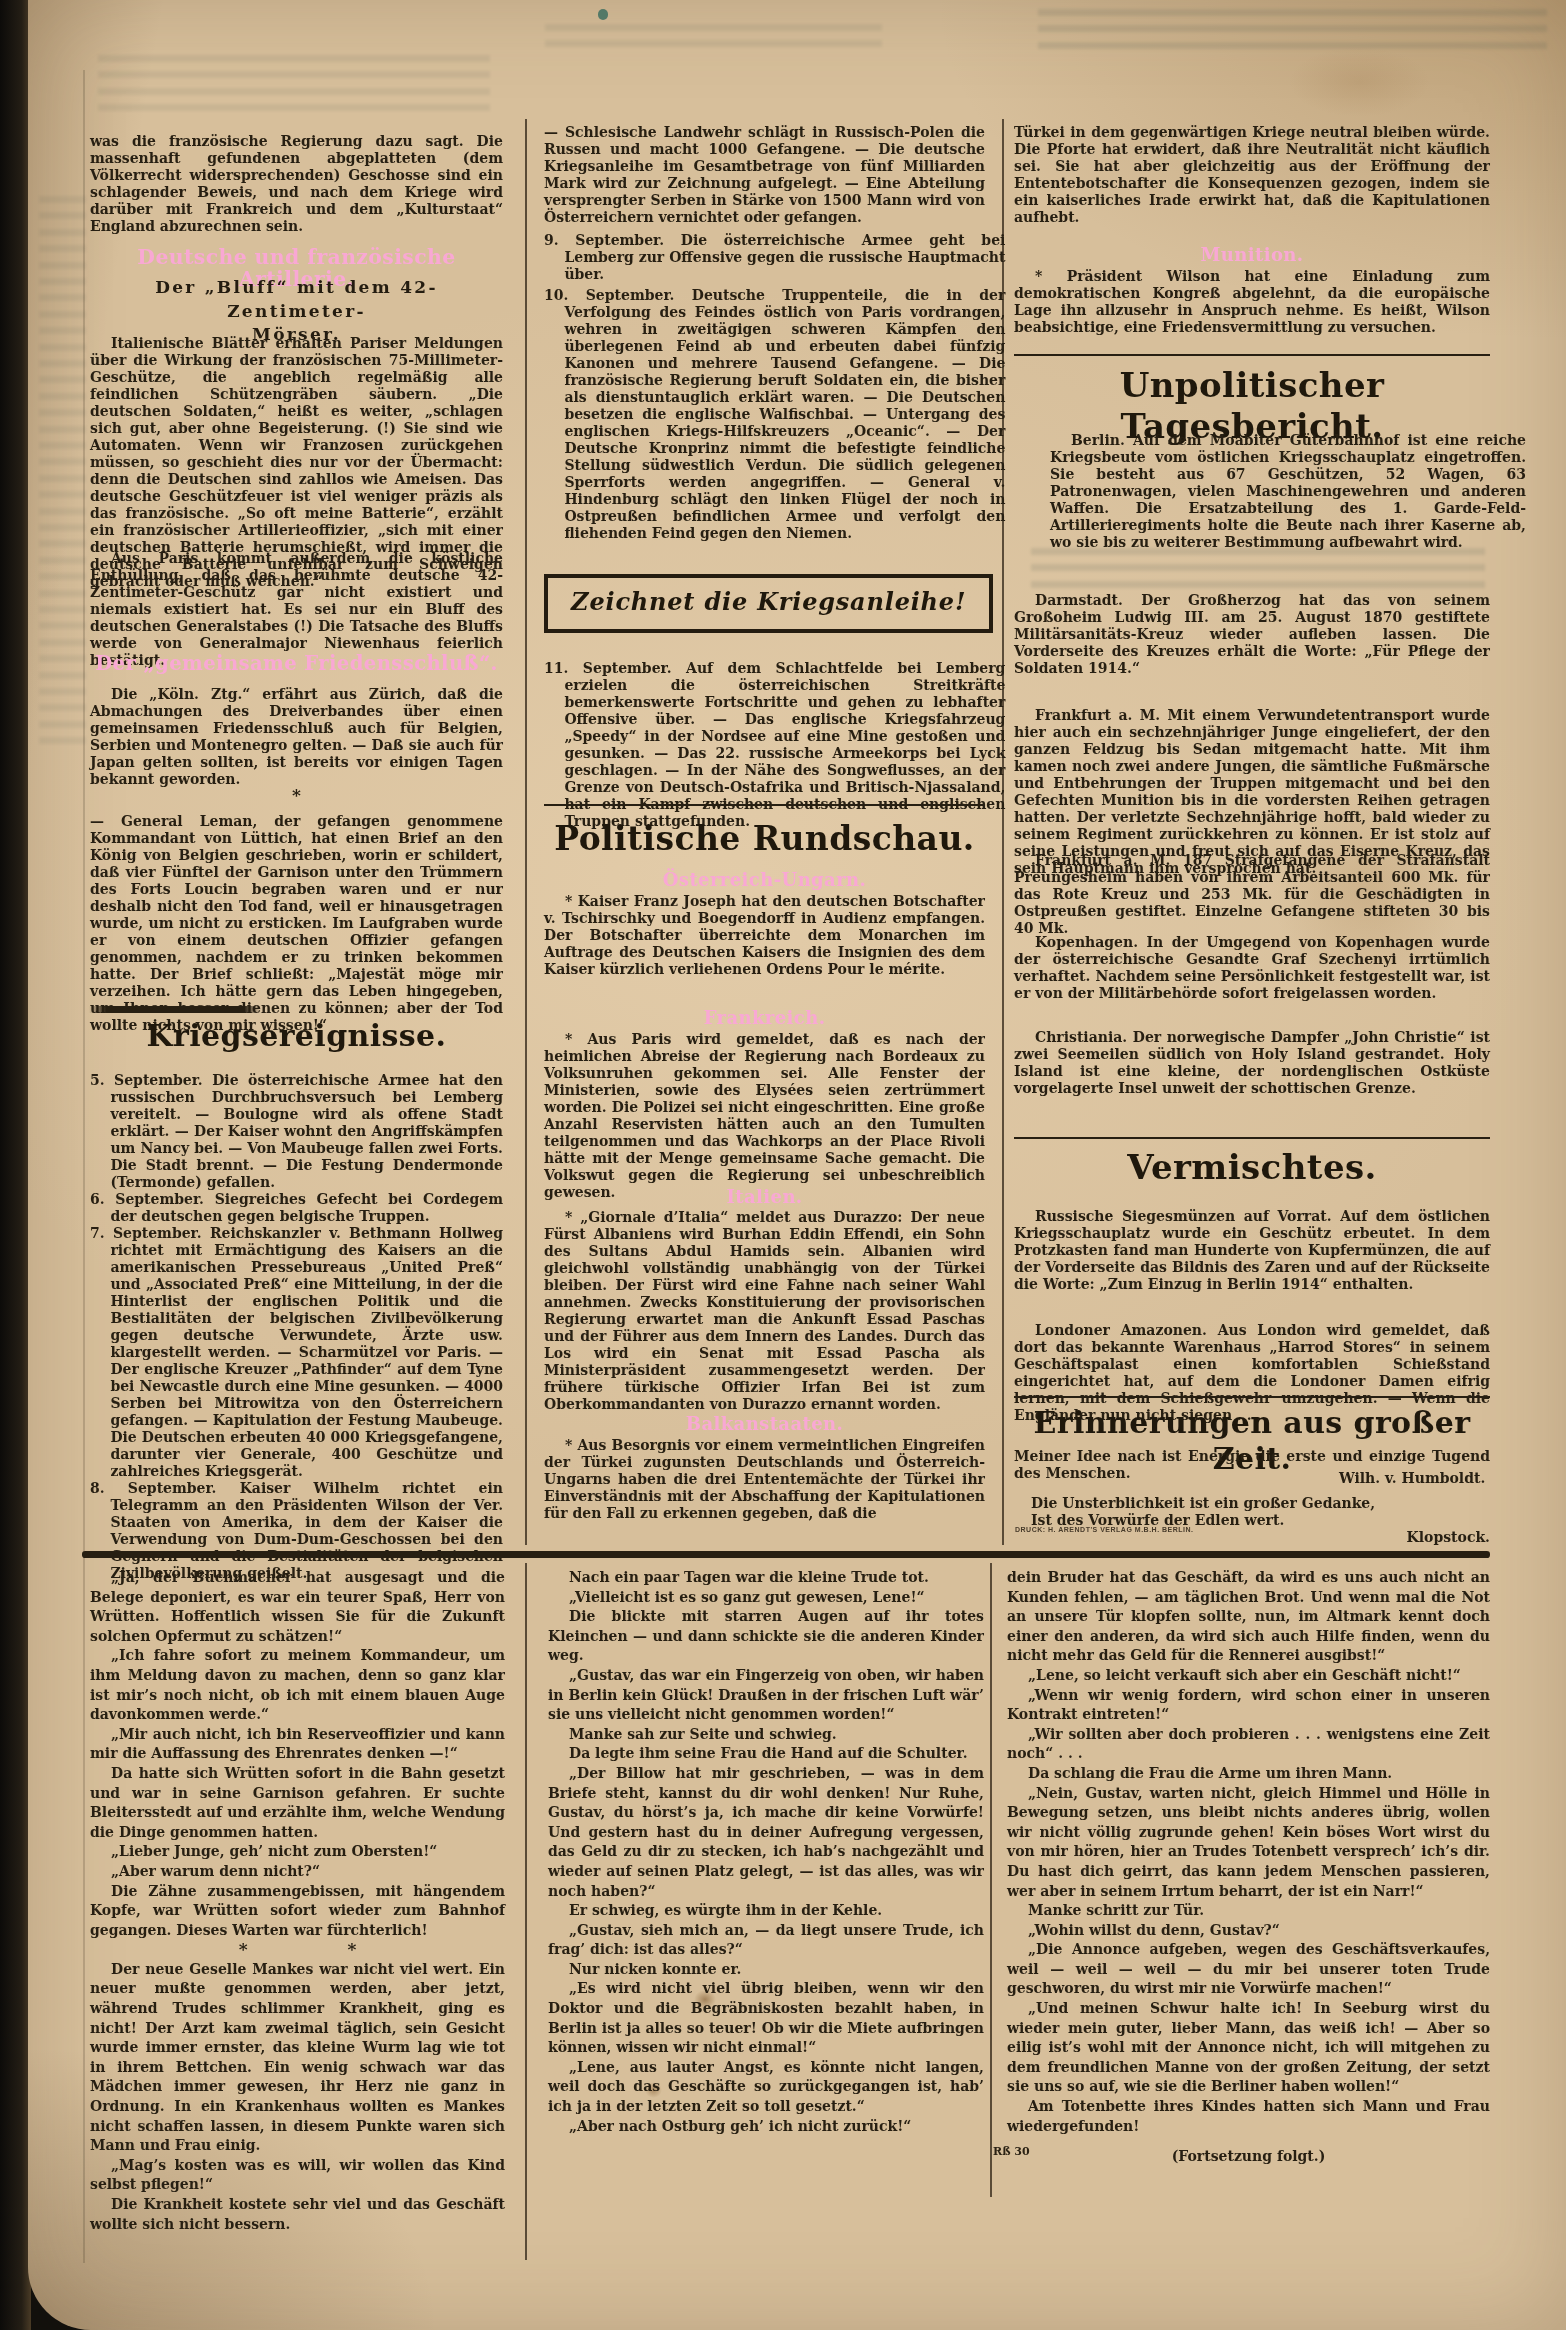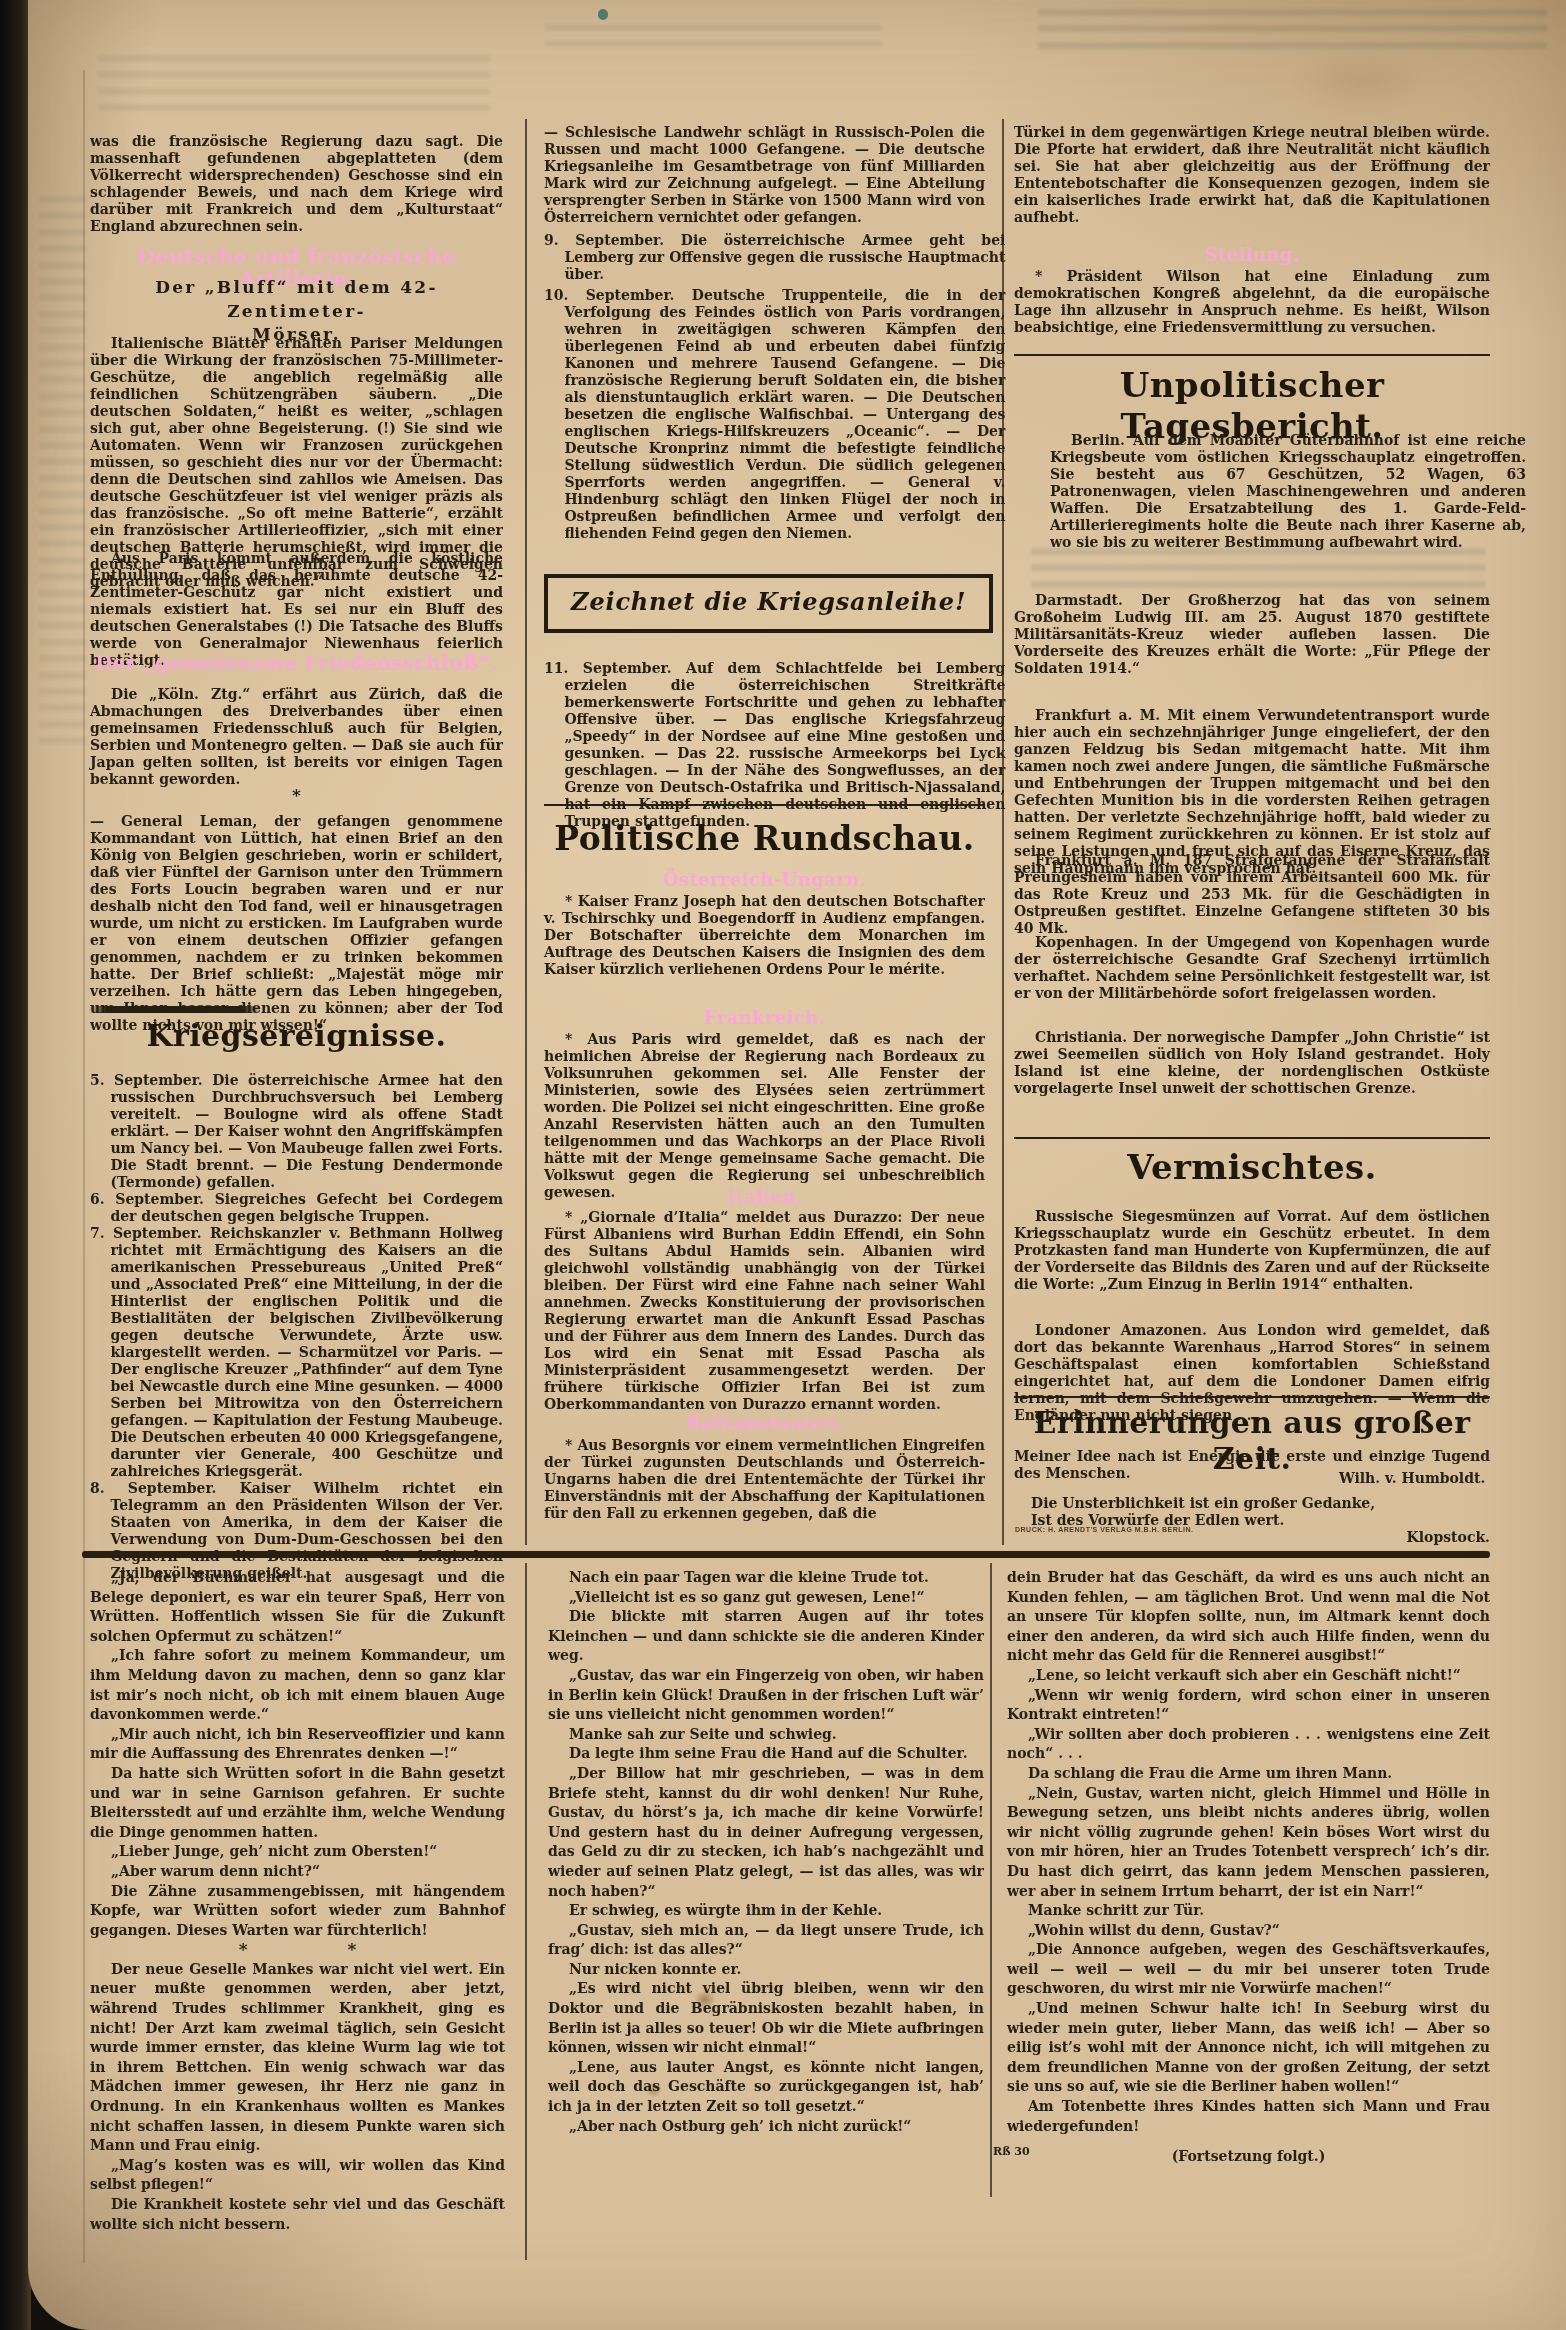--- a/index.html
+++ b/index.html
@@ -111,21 +111,21 @@
 <div class="block h-art" style="left:544px;top:1007px;width:441px;font-size:18px;">Frankreich.</div>
 <div class="block txt ind" style="left:544px;top:1031px;width:441px;">* Aus Paris wird gemeldet, daß es nach der heimlichen Abreise der Regierung nach Bordeaux zu Volksunruhen gekommen sei. Alle Fenster der Ministerien, sowie des Elysées seien zertrümmert worden. Die Polizei sei nicht eingeschritten. Eine große Anzahl Reservisten hätten auch an den Tumulten teilgenommen und das Wachkorps an der Place Rivoli hätte mit der Menge gemeinsame Sache gemacht. Die Volkswut gegen die Regierung sei unbeschreiblich gewesen.</div>
 
 <div class="block h-art" style="left:544px;top:1186px;width:441px;font-size:18px;">Italien.</div>
 <div class="block txt ind" style="left:544px;top:1209px;width:441px;">* „Giornale d’Italia“ meldet aus Durazzo: Der neue Fürst Albaniens wird Burhan Eddin Effendi, ein Sohn des Sultans Abdul Hamids sein. Albanien wird gleichwohl vollständig unabhängig von der Türkei bleiben. Der Fürst wird eine Fahne nach seiner Wahl annehmen. Zwecks Konstituierung der provisorischen Regierung erwartet man die Ankunft Essad Paschas und der Führer aus dem Innern des Landes. Durch das Los wird ein Senat mit Essad Pascha als Ministerpräsident zusammengesetzt werden. Der frühere türkische Offizier Irfan Bei ist zum Oberkommandanten von Durazzo ernannt worden.</div>
 
 <div class="block h-art" style="left:544px;top:1413px;width:441px;font-size:18px;">Balkanstaaten.</div>
 <div class="block txt ind" style="left:544px;top:1437px;width:441px;">* Aus Besorgnis vor einem vermeintlichen Eingreifen der Türkei zugunsten Deutschlands und Österreich-Ungarns haben die drei Ententemächte der Türkei ihr Einverständnis mit der Abschaffung der Kapitulationen für den Fall zu erkennen gegeben, daß die</div>
 
 <div class="block txt" style="left:1014px;top:124px;width:476px;">Türkei in dem gegenwärtigen Kriege neutral bleiben würde. Die Pforte hat erwidert, daß ihre Neutralität nicht käuflich sei. Sie hat aber gleichzeitig aus der Eröffnung der Ententebotschafter die Konsequenzen gezogen, indem sie ein kaiserliches Irade erwirkt hat, daß die Kapitulationen aufhebt.</div>
-<div class="block h-art" style="left:1014px;top:244px;width:476px;font-size:18px;">Stellung.</div>
+<div class="block h-art" style="left:1014px;top:244px;width:476px;font-size:18px;">Munition.</div>
 <div class="block txt ind" style="left:1014px;top:268px;width:476px;">* Präsident Wilson hat eine Einladung zum demokratischen Kongreß abgelehnt, da die europäische Lage ihn allzusehr in Anspruch nehme. Es heißt, Wilson beabsichtige, eine Friedensvermittlung zu versuchen.</div>
 
 <div class="rule thin" style="left:1014px;top:354px;width:476px;"></div>
 <div class="block h-big" style="left:1014px;top:365px;width:476px;font-size:34px;line-height:41px;">Unpolitischer Tagesbericht.</div>
 
 <div class="block txt ind" style="left:1050px;top:432px;width:476px;">
   <strong>Berlin.</strong>
   <span>Auf dem Moabiter Güterbahnhof ist eine reiche Kriegsbeute vom östlichen Kriegsschauplatz eingetroffen. Sie besteht aus 67 Geschützen, 52 Wagen, 63 Patronenwagen, vielen Maschinengewehren und anderen Waffen. Die Ersatzabteilung des 1. Garde-Feld-Artillerieregiments holte die Beute nach ihrer Kaserne ab, wo sie bis zu weiterer Bestimmung aufbewahrt wird.</span>
 </div>
 <div class="block txt ind" style="left:1014px;top:592px;width:476px;">

